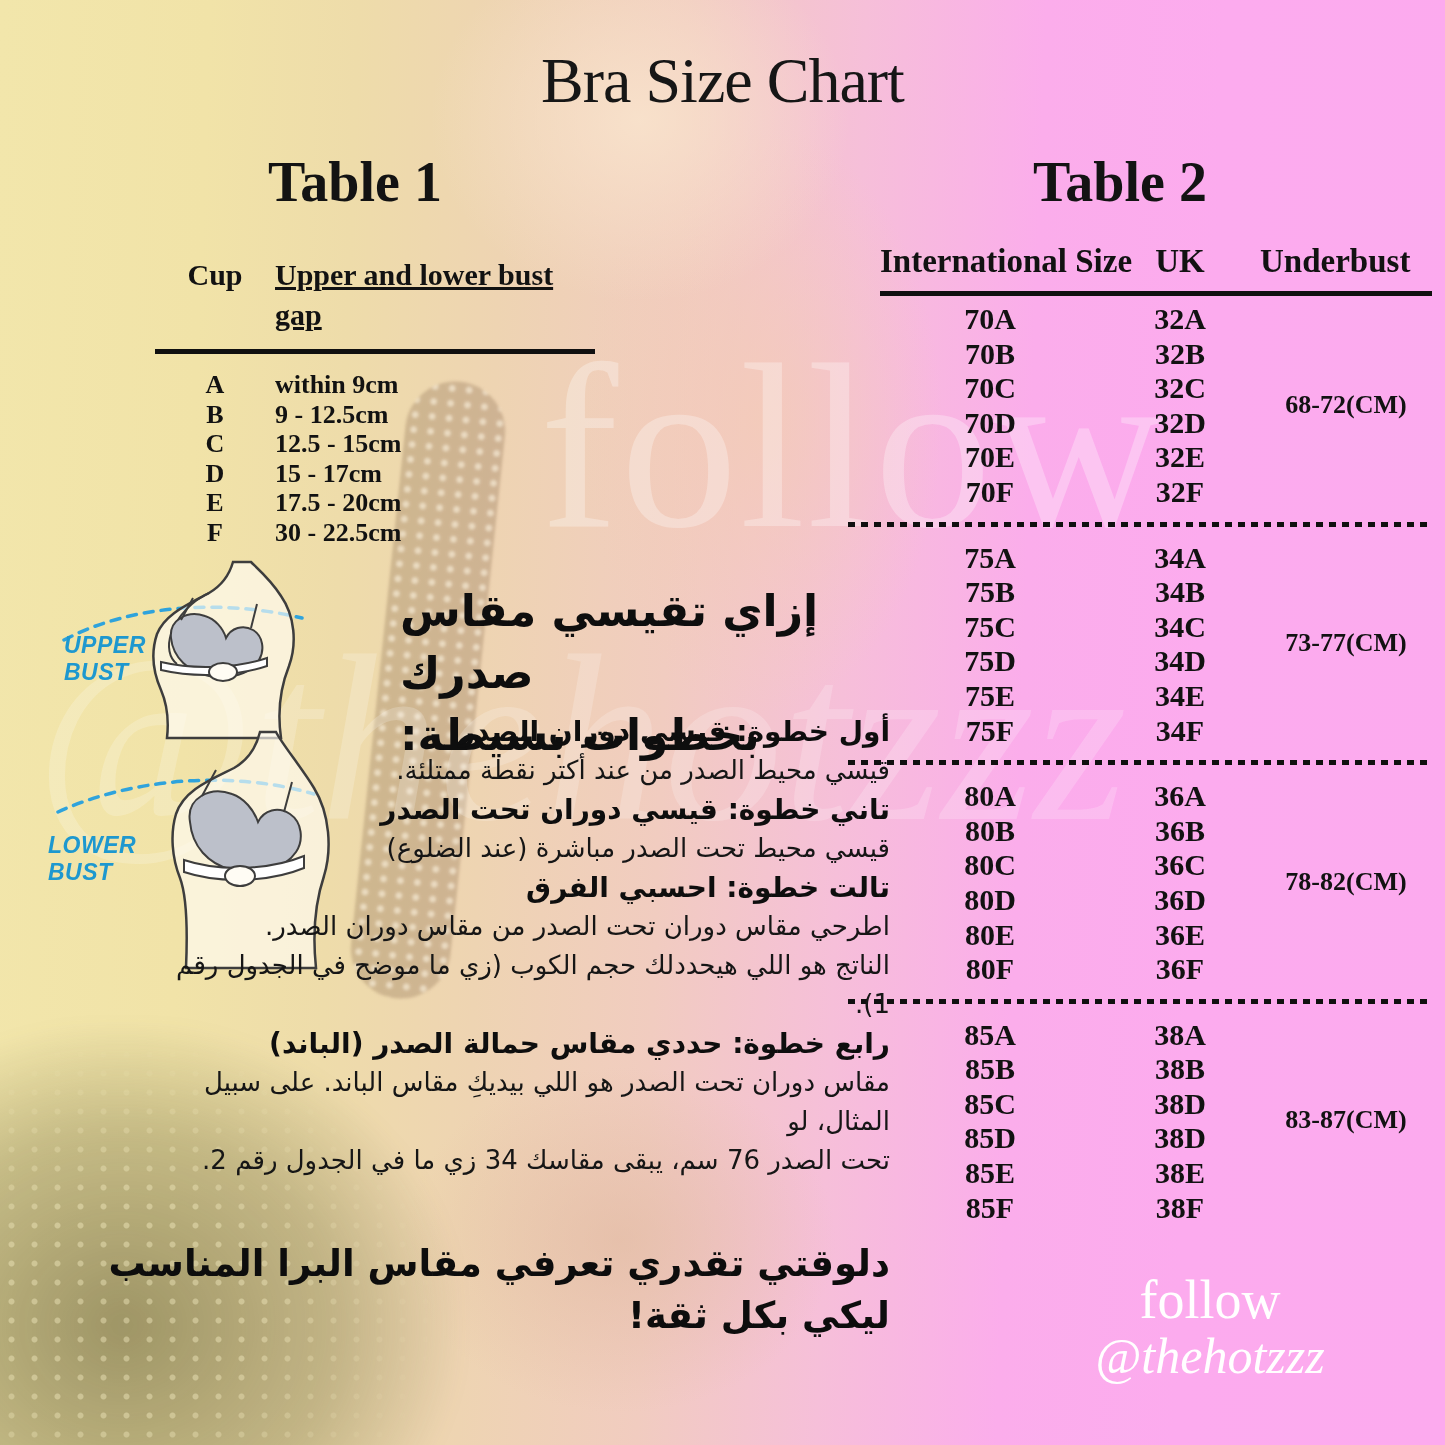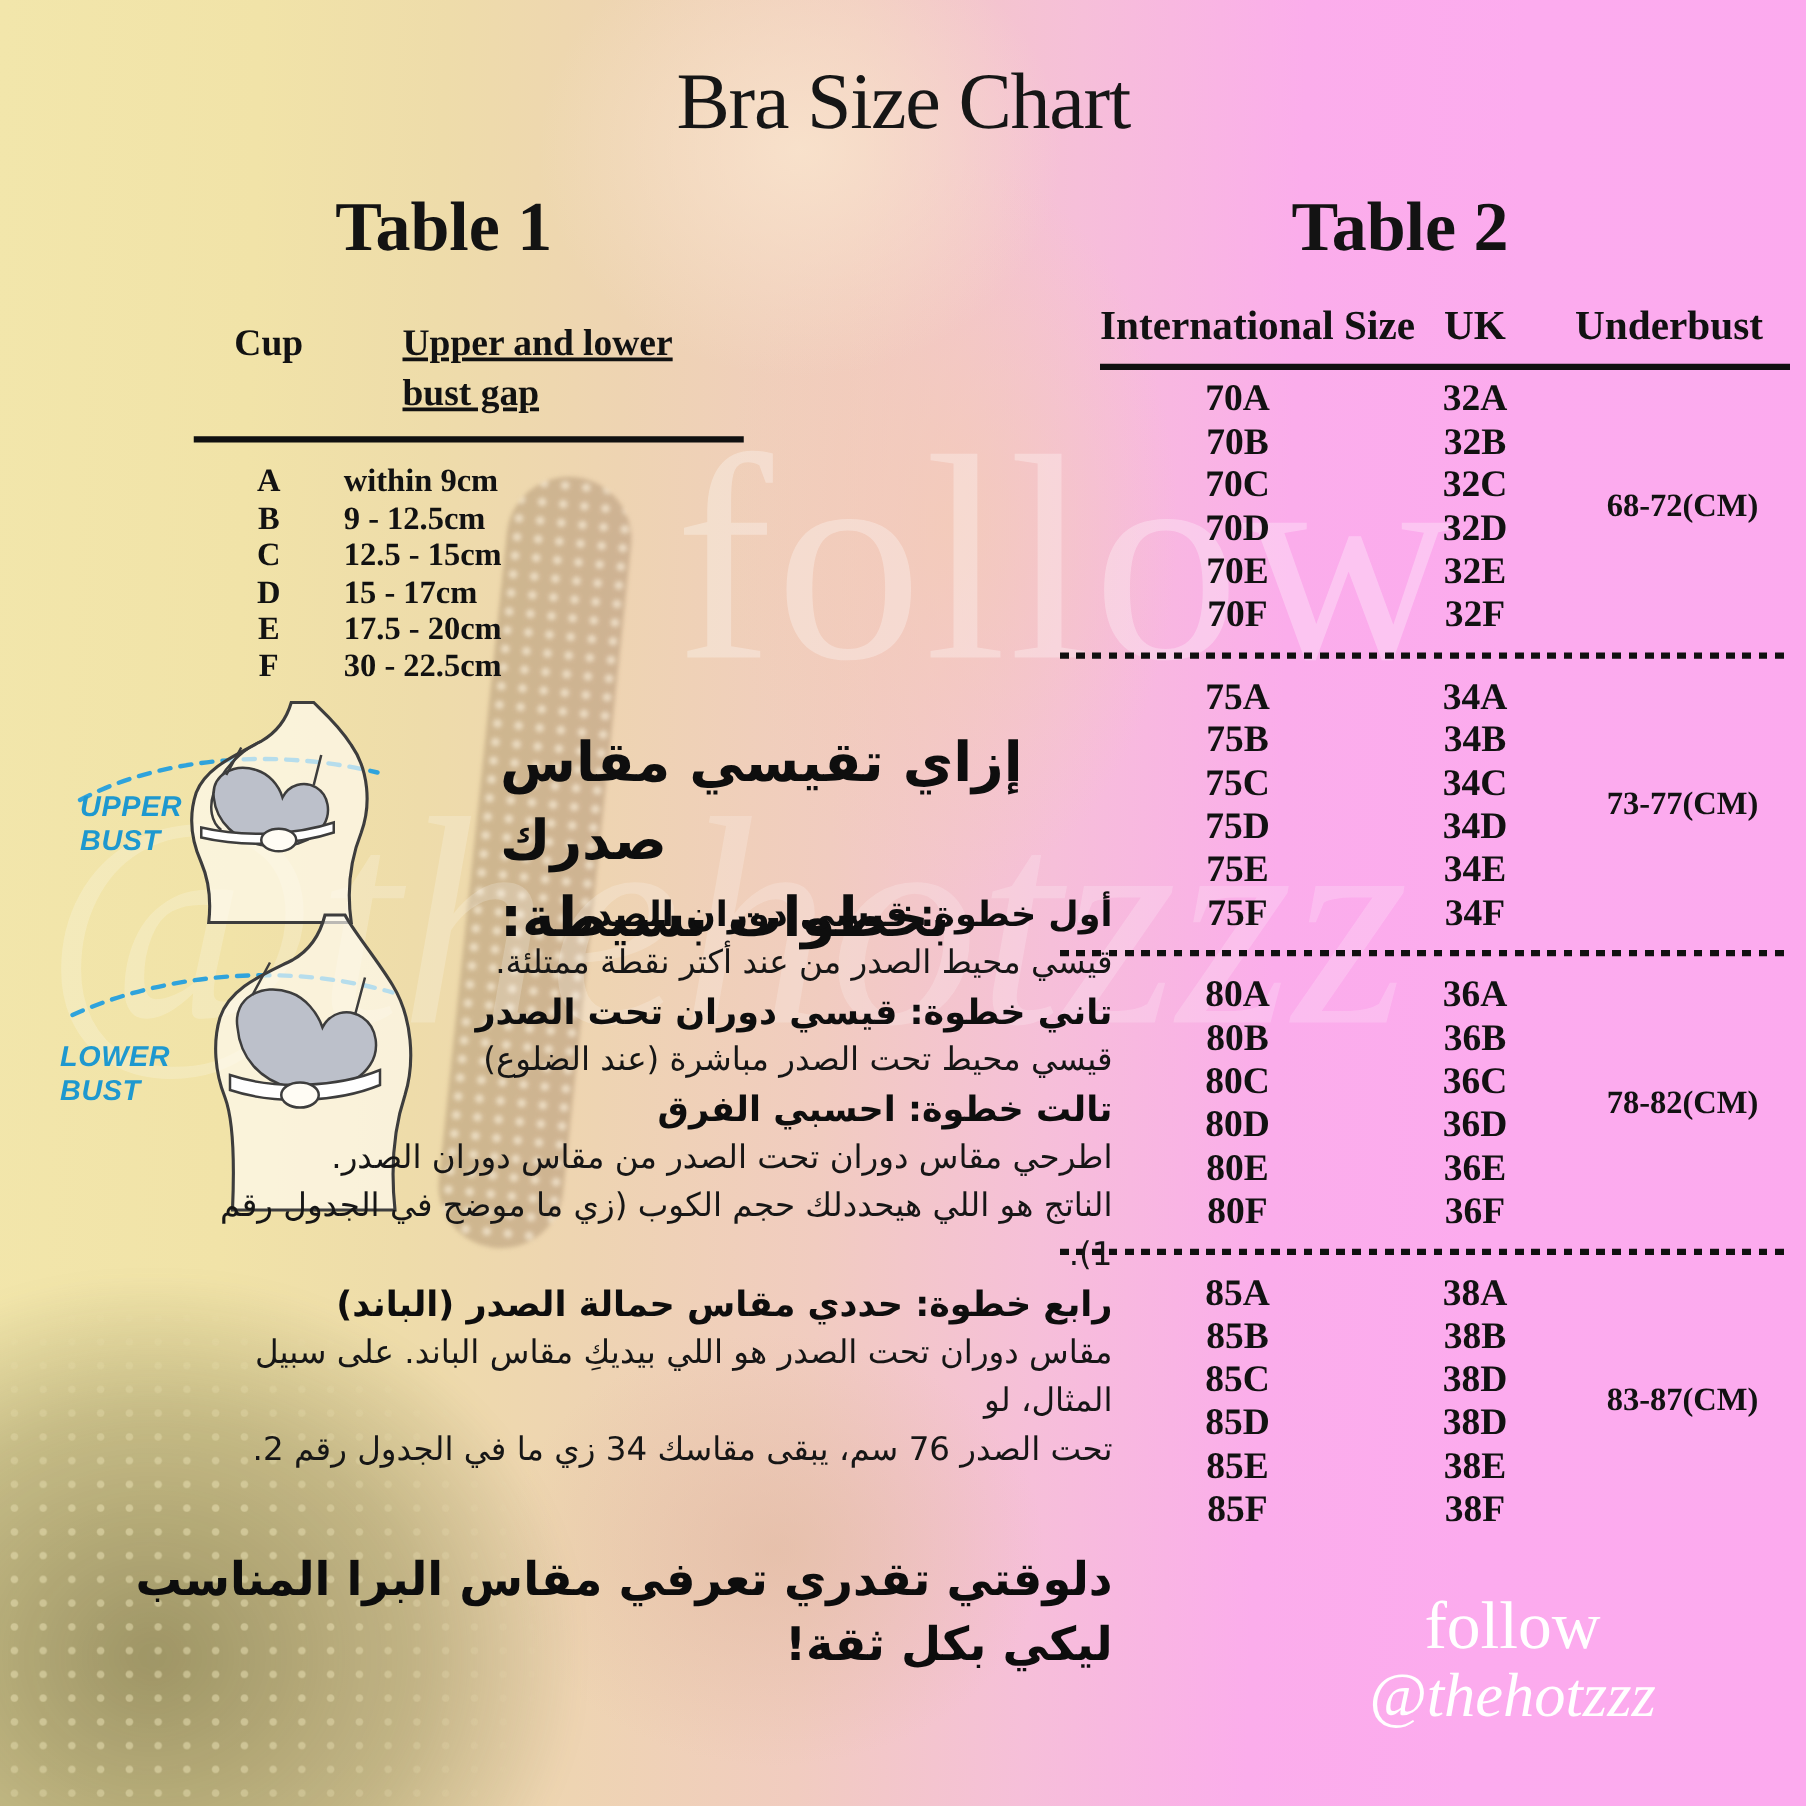--- a/index.html
+++ b/index.html
@@ -30,21 +30,21 @@
   .layer{position:absolute;z-index:2;}
 
   .title{top:26px;left:0;width:100%;text-align:center;font-size:64px;line-height:110px;
     font-weight:400;letter-spacing:-1px;color:#161616;margin:0;}
   .tbl-heading{top:150px;font-size:56px;line-height:64px;font-weight:700;text-align:center;color:#131313;}
   .t1-heading{left:135px;width:440px;}
   .t2-heading{left:900px;width:440px;}
 
   
   .table1{left:155px;top:255px;width:440px;}
-  .t1-header{display:flex;font-weight:700;font-size:30px;line-height:40px;gap:47px;}
+  .t1-header{display:flex;font-weight:700;font-size:30px;line-height:40px;}
   .t1-col-cup{width:120px;text-align:center;}
   .t1-col-gap{flex:1;text-align:left;text-decoration:underline;}
   .t1-rule{height:5px;background:#101010;margin-top:14px;}
   .t1-body{padding-top:16px;}
   .t1-row{display:flex;font-weight:700;font-size:26px;line-height:29.5px;}
   .t1c{width:120px;text-align:center;}
   .t1g{flex:1;text-align:left;}
 
   
   .table2{left:880px;top:243px;width:552px;}

